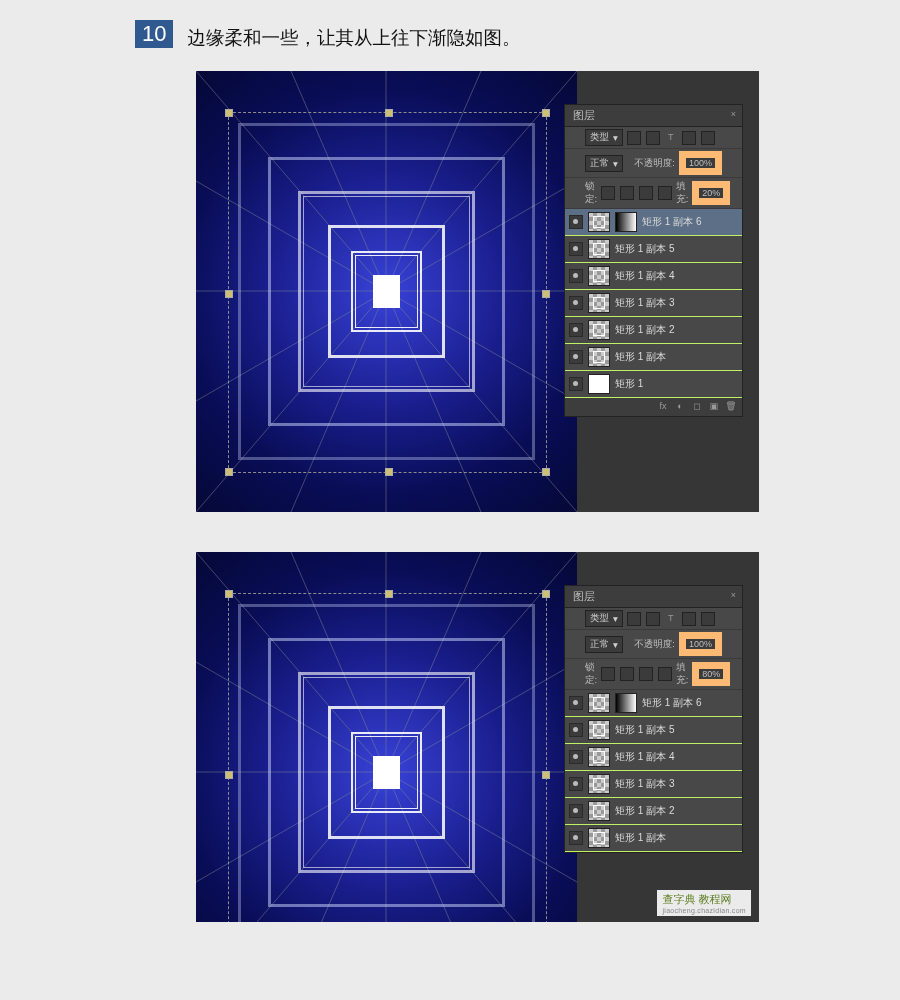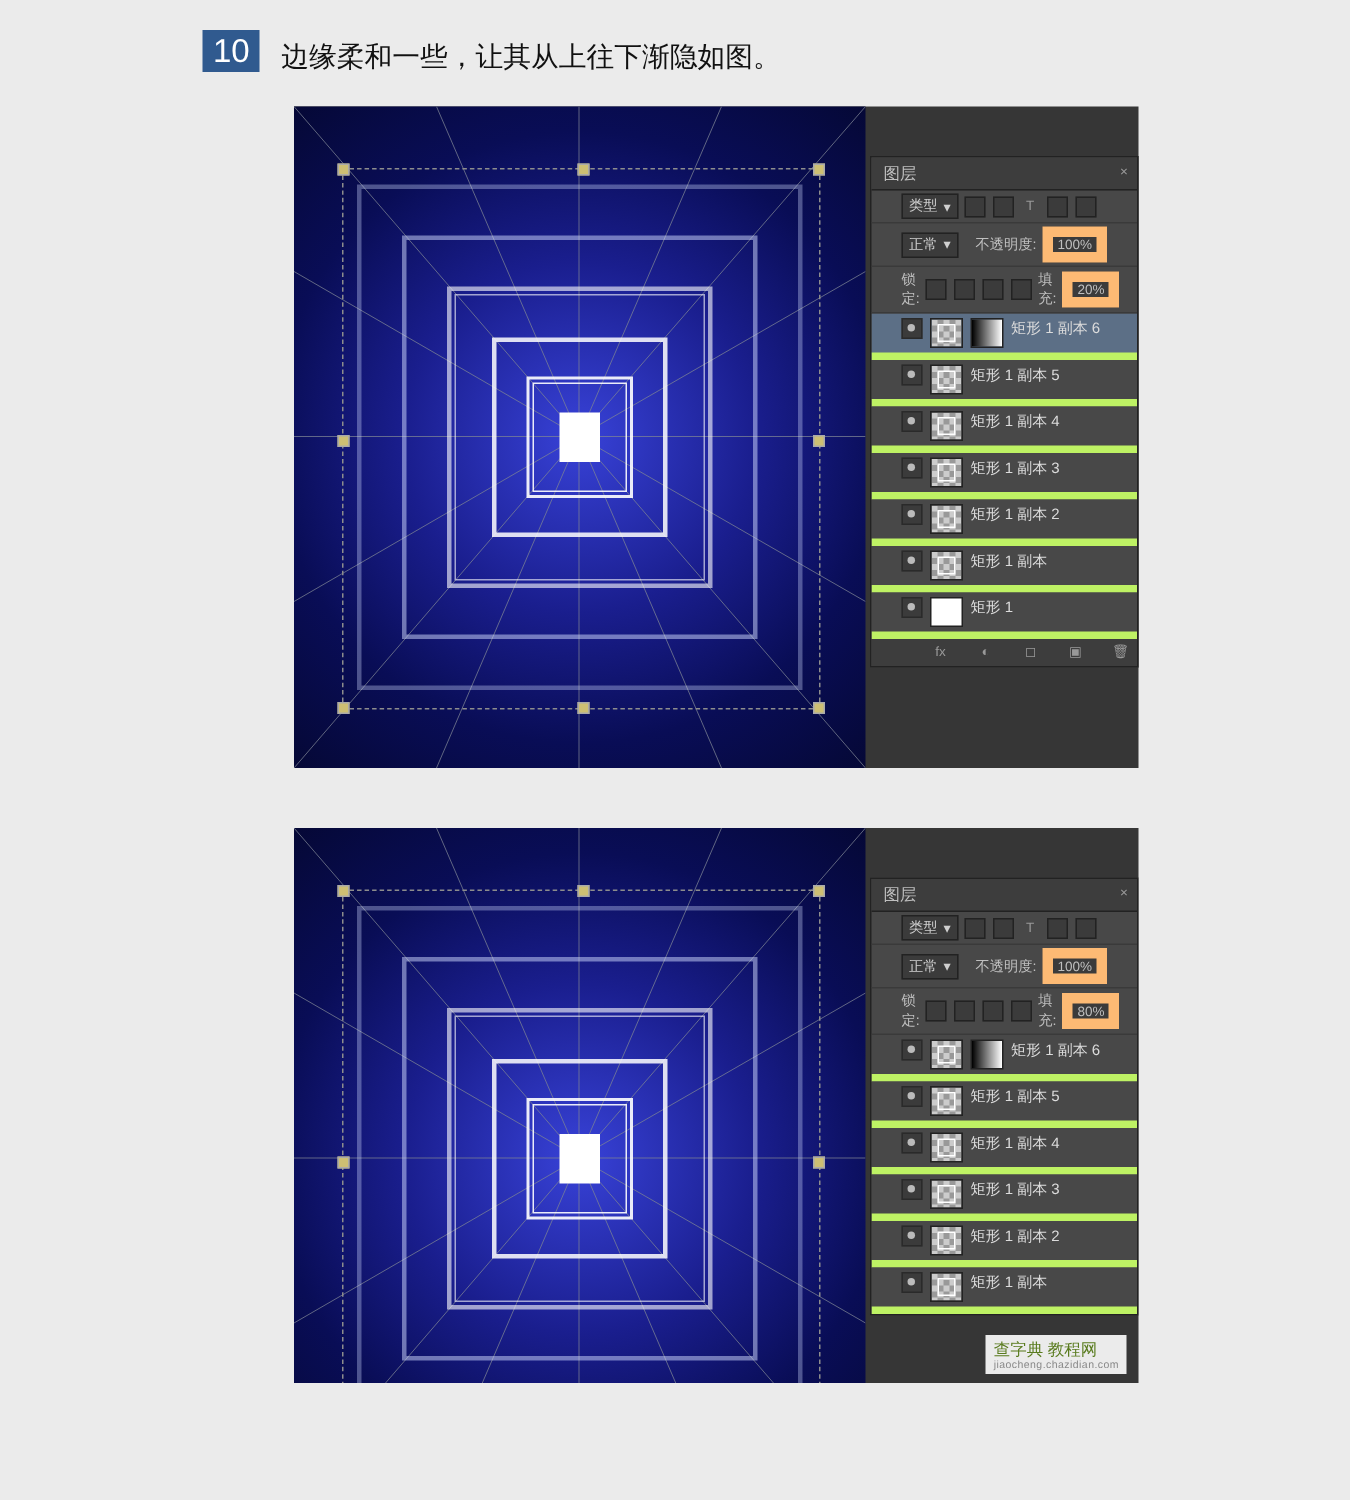--- a/index.html
+++ b/index.html
@@ -8,43 +8,43 @@
 .step-num{background:#305a8f;color:#fff;font-size:22px;font-weight:normal;padding:1px 7px;display:inline-block}
 .step-text{font-size:18.5px;line-height:1.9;color:#111;max-width:560px}
 .illus{position:relative;width:563px;height:441px;background:#363636;margin-left:136px;margin-bottom:20px}
 .illus.crop{height:370px;overflow:hidden}
 .canvas{position:absolute;left:0;top:0;width:381px;height:441px;background:radial-gradient(circle at 50% 50%,#3842d8 0%,#1a1e8e 40%,#090d56 70%,#050836 100%)}
 .hlines line{stroke:#7d8494;stroke-width:0.5}
 .bbox{position:absolute;border:1px dashed #8d8d8d}
 .bbox .hndl{position:absolute;width:6px;height:6px;border:1px solid #aaa;background:#cdbf73}
 .rect-frame{position:absolute;box-sizing:border-box}
 .center-sq{position:absolute;background:#fff}
-.pnl{position:absolute;right:0;top:33px;width:177px;background:#484848;font-size:10px;color:#bfbfbf;border:1px solid #222}
+.pnl{position:absolute;right:16px;top:33px;width:177px;background:#484848;font-size:10px;color:#bfbfbf;border:1px solid #222}
 .pnl .title{background:#3d3d3d;padding:3px 8px;border-bottom:1px solid #222;font-size:11px;position:relative}
 .pnl .title .x{position:absolute;right:6px;top:4px;font-size:9px;color:#999}
 .row{display:flex;align-items:center;padding:2px 20px;border-bottom:1px solid #3a3a3a;gap:4px}
 .row.opts{font-size:9.5px}
 .dd{background:#3b3b3b;border:1px solid #222;color:#cfcfcf;padding:1px 4px;font-size:9.5px;display:inline-flex;align-items:center;gap:4px}
 .pct{background:#3b3b3b;border:7px solid #fdba74;padding:0 3px;font-size:9px}
 .icobar{display:flex;gap:5px;align-items:center}
 .icobar span{width:12px;height:12px;border:1px solid #222;background:#3b3b3b}
 .icobar .ico{width:12px;text-align:center;font-size:9px;color:#999;border:none;background:none}
 .layers{max-height:260px;overflow:hidden}
-.lyr{display:flex;align-items:flex-start;padding:3px 20px;border-bottom:5px solid #bef264;gap:5px;background:#484848}
+.lyr{display:flex;align-items:center;padding:3px 4px;border-bottom:1px solid #bef264;gap:5px;background:#484848}
 .lyr.sel{background:#5c6f86}
 .eye{width:12px;height:12px;border:1px solid #2a2a2a;background:#3b3b3b;position:relative}
 .eye::after{content:"";position:absolute;left:3px;top:3px;width:5px;height:5px;border-radius:50%;background:#bbb}
 .thumb{width:20px;height:18px;border:1px solid #222;background:repeating-conic-gradient(#999 0 25%,#ccc 0 50%) 0 0/8px 8px}
 .thumb.rect::after{content:"";display:block;margin:3px auto;width:10px;height:10px;border:1px solid #fff}
 .thumb.white{background:#fff}
 .mask{width:20px;height:18px;border:1px solid #222;background:linear-gradient(to right,#000,#fff)}
 .mask.dots{background:#fff;position:relative}
 .mask.dots::after{content:"";position:absolute;left:3px;top:3px;width:12px;height:10px;background:radial-gradient(#000 1px,transparent 1px) 0 0/5px 5px}
 .lyrname{font-size:10px;color:#dcdcdc}
-.btm{display:flex;justify-content:flex-end;gap:18px;padding:3px 5px;background:#3d3d3d}
+.btm{display:flex;justify-content:flex-end;gap:5px;padding:3px 5px;background:#3d3d3d}
 .btm span{width:12px;height:12px;font-size:9px;color:#999;text-align:center}
 .watermark{position:absolute;right:8px;bottom:6px;background:rgba(255,255,255,.9);color:#5a7c1f;font-size:11px;padding:2px 5px}
 .watermark small{display:block;font-size:7px;color:#888;letter-spacing:.3px}
 </style>
 </head>
 <body>
 
 <div class="step">
   <div class="step-head">
     <span class="step-num">10</span>

